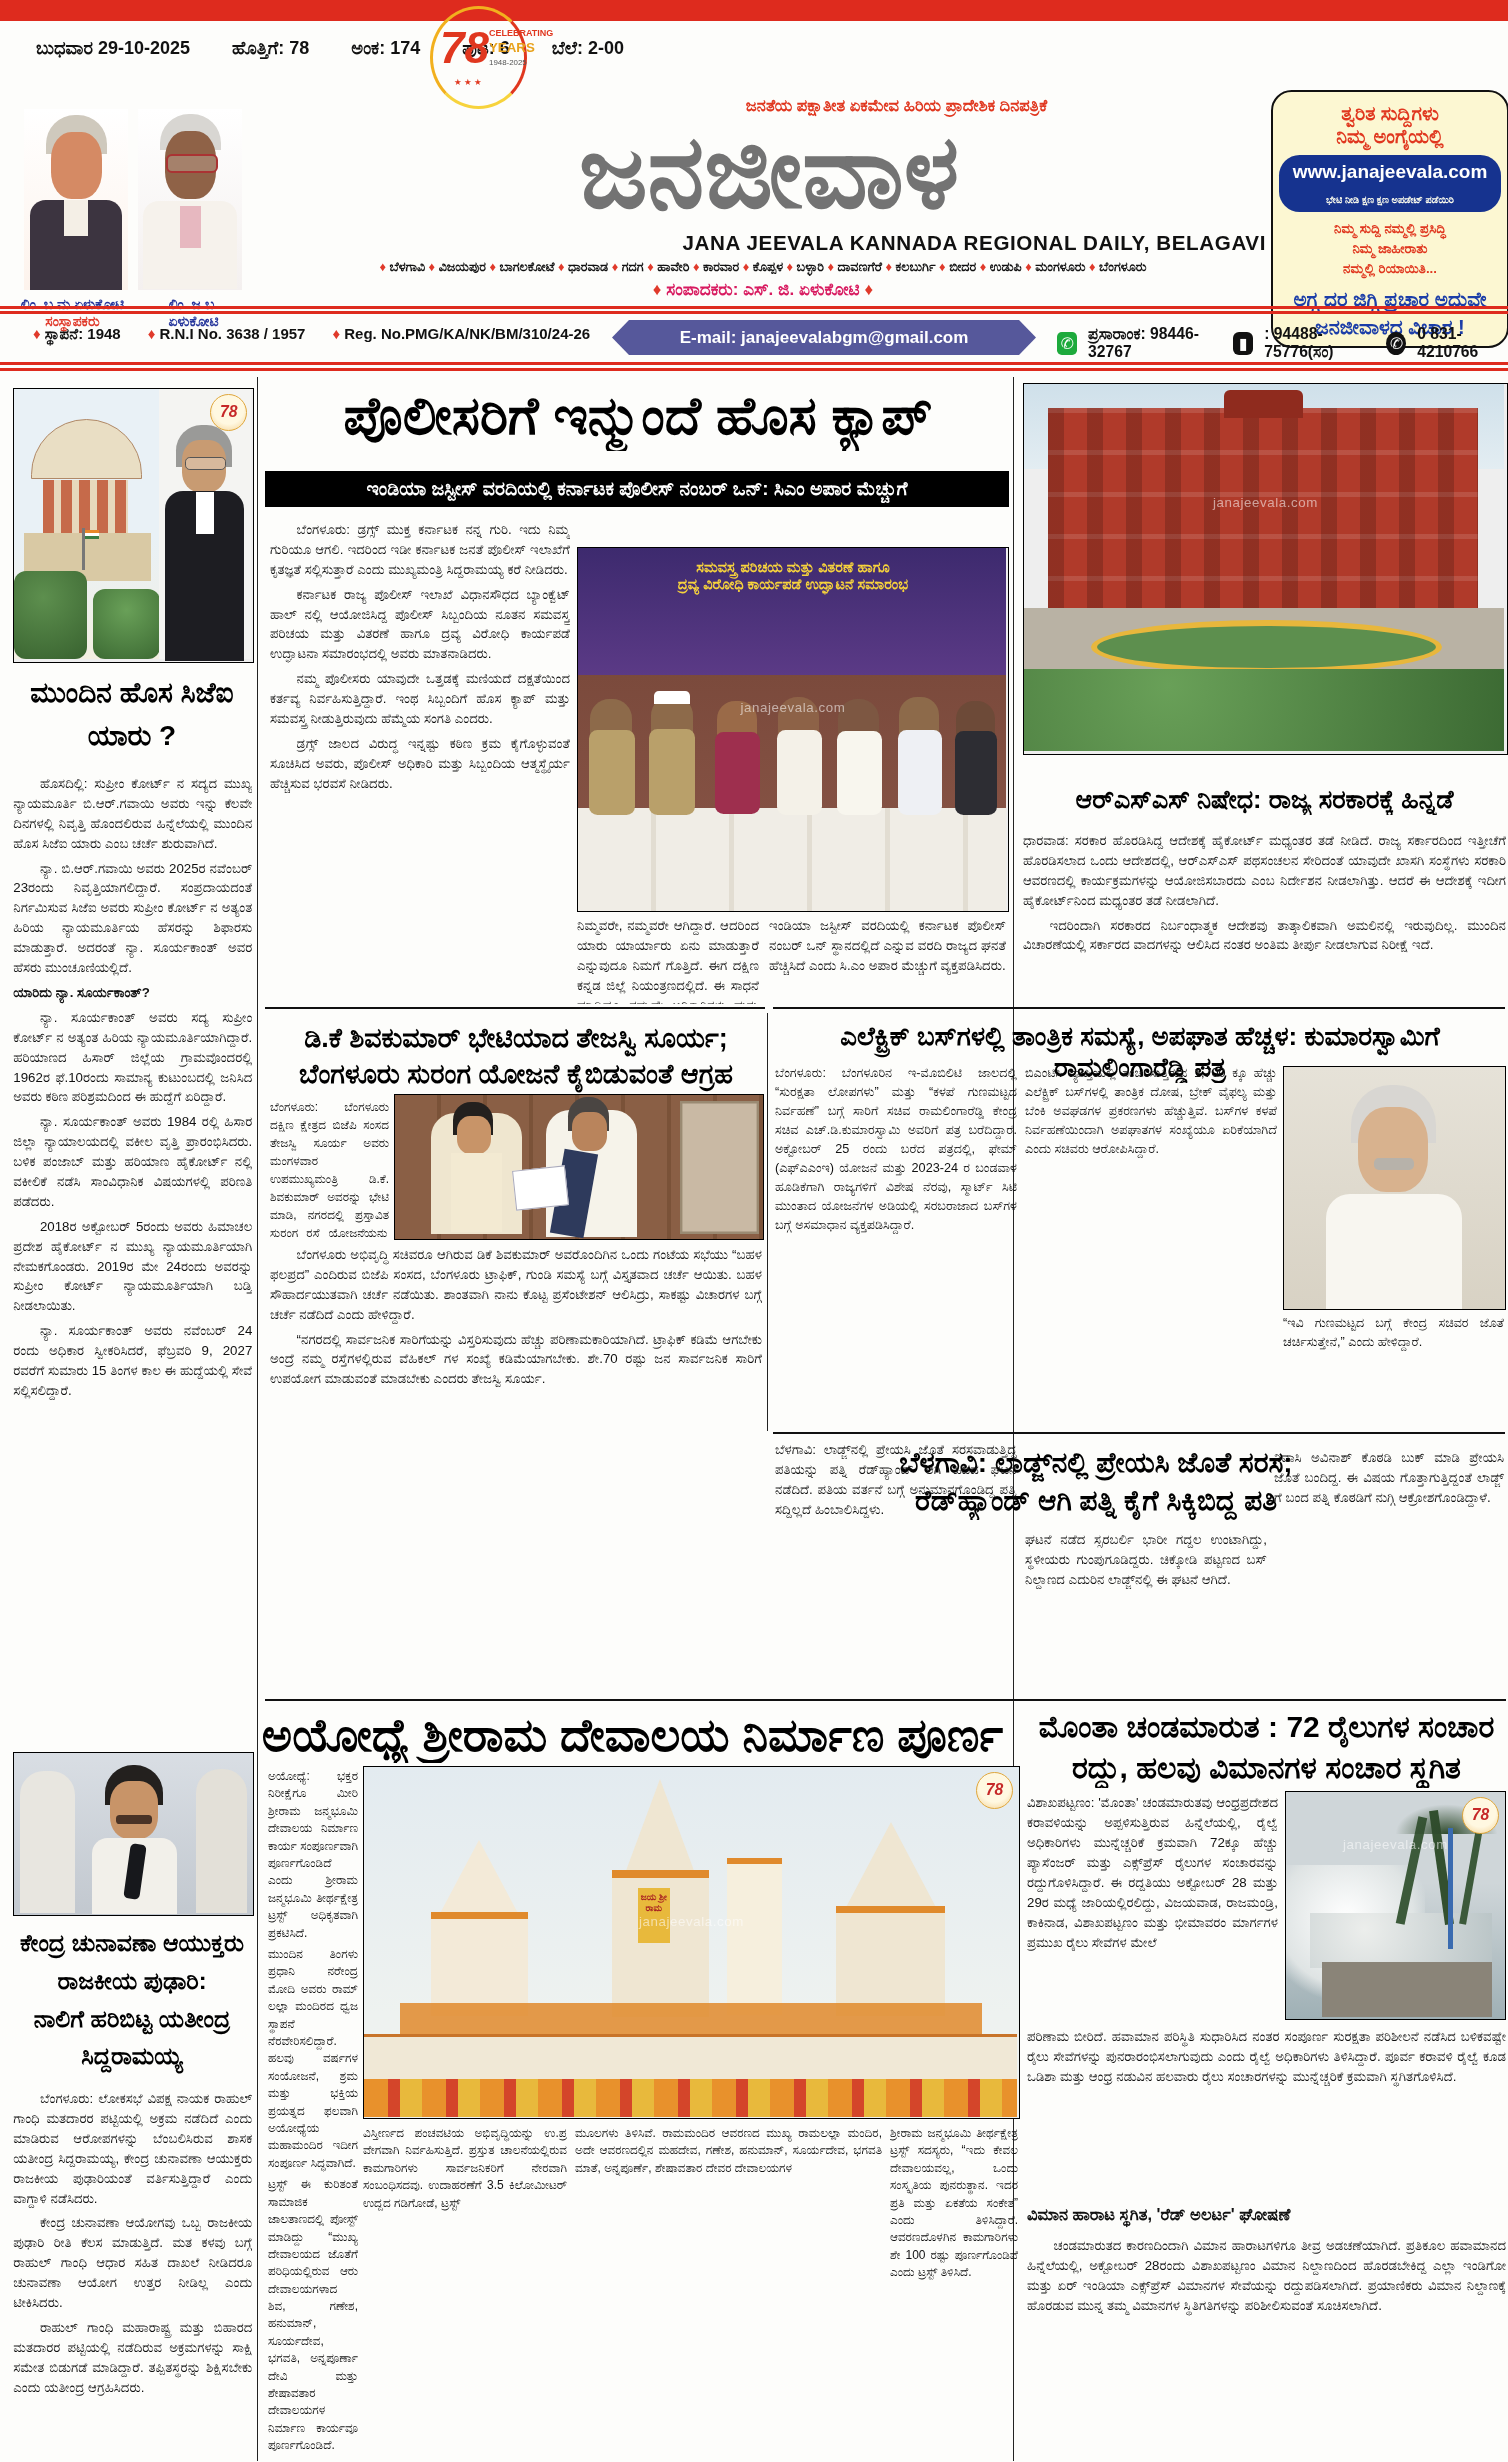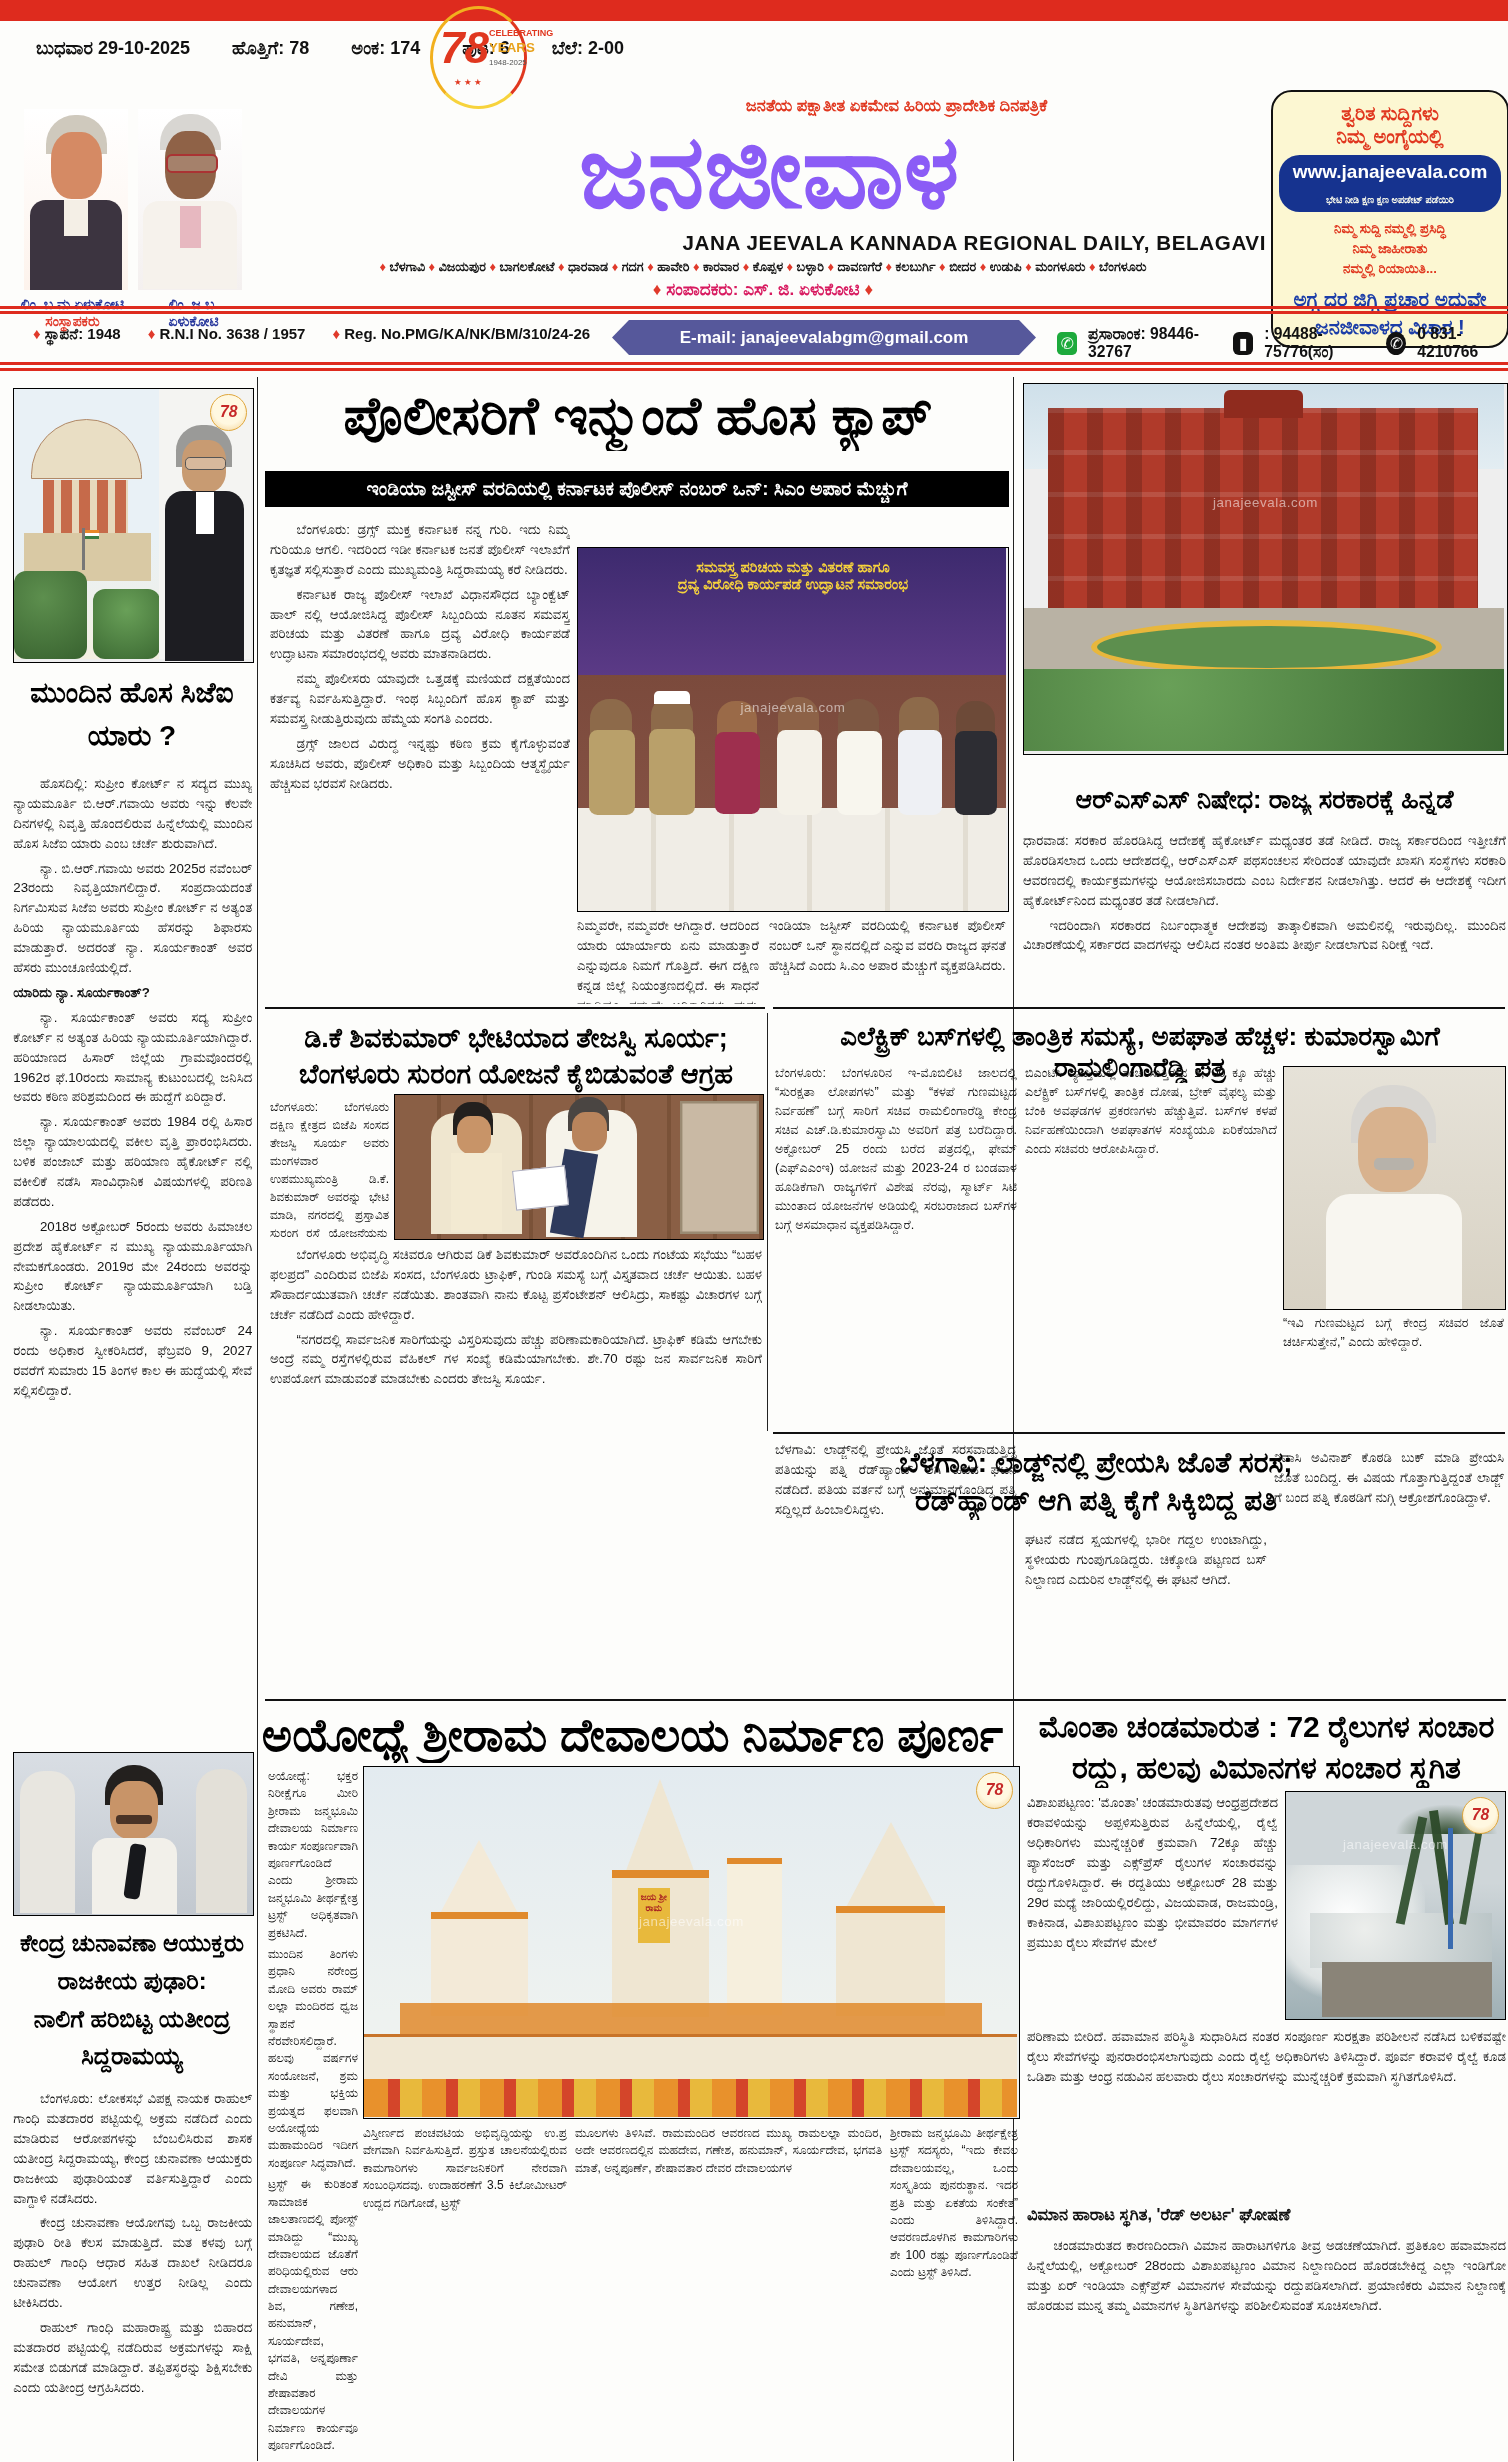--- a/index.html
+++ b/index.html
@@ -66,21 +66,21 @@
   <div class="abs" style="left:12px;top:296px;width:121px;text-align:center;font-size:14px">
     <div class="blue-name">ಲಿಂ. ಬ.ಮ.ಏಳುಕೋಟಿ</div>
     <div class="red-role">ಸಂಸ್ಥಾಪಕರು</div>
   </div>
   <div class="abs" style="left:139px;top:296px;width:109px;text-align:center;font-size:14px">
     <div class="blue-name">ಲಿಂ. ಜ.ಬ.</div>
     <div class="blue-name">ಏಳುಕೋಟಿ</div>
   </div>
 
   <div class="abs" style="left:533px;top:96px;width:727px;text-align:center;font-size:16.4px;font-weight:bold;color:#e0371f">ಜನತೆಯ ಪಕ್ಷಾತೀತ ಏಕಮೇವ ಹಿರಿಯ ಪ್ರಾದೇಶಿಕ ದಿನಪತ್ರಿಕೆ</div>
-  <div class="abs" style="left:339px;top:119px;width:860px;text-align:center;font-size:102px;font-weight:900;color:#8b5cf6;line-height:1.05">ಜನಜೀವಾಳ</div>
+  <div class="abs" style="left:339px;top:119px;width:860px;text-align:center;font-size:102px;font-weight:900;color:#737373;line-height:1.05">ಜನಜೀವಾಳ</div>
 
   <div class="abs" style="left:1271px;top:90px;width:234px;height:254px;background:#fcf7d2;border:2.4px solid #111;border-radius:20.6px;overflow:hidden">
     <div style="margin-top:9.7px;text-align:center;font-size:19.4px;font-weight:800;color:#e0371f;white-space:pre-line">ತ್ವರಿತ ಸುದ್ದಿಗಳು
 ನಿಮ್ಮ ಅಂಗೈಯಲ್ಲಿ</div>
     <div style="margin:7.3px 6px 0 6px;background:#16338f;border-radius:20.6px;padding:6px 2.4px;text-align:center">
       <div style="color:#fff;font-size:19px;font-weight:800">www.janajeevala.com</div>
       <div style="color:#ffe;font-size:9.7px;font-weight:bold;margin-top:11px">ಭೇಟಿ ನೀಡಿ ಕ್ಷಣ ಕ್ಷಣ ಅಪಡೇಟ್ ಪಡೆಯಿರಿ</div>
     </div>
     <div style="margin-top:7.3px;text-align:center;font-size:13.3px;font-weight:800;color:#e0371f;white-space:pre-line;line-height:1.5">ನಿಮ್ಮ ಸುದ್ದಿ ನಮ್ಮಲ್ಲಿ ಪ್ರಸಿದ್ಧಿ
 ನಿಮ್ಮ ಜಾಹೀರಾತು
@@ -272,21 +272,21 @@
     <p style="text-indent:0">“ಇವಿ ಗುಣಮಟ್ಟದ ಬಗ್ಗೆ ಕೇಂದ್ರ ಸಚಿವರ ಜೊತೆ ಚರ್ಚಿಸುತ್ತೇನೆ,” ಎಂದು ಹೇಳಿದ್ದಾರೆ.</p>
   </div>
 
   <div class="rule" style="left:773px;top:1432px;width:732px"></div>
   <div class="hl" style="left:775px;top:1444px;width:642px;font-size:28px;line-height:1.35;position:absolute">ಬೆಳಗಾವಿ: ಲಾಡ್ಜ್‌ನಲ್ಲಿ ಪ್ರೇಯಸಿ ಜೊತೆ ಸರಸ;
 ರೆಡ್‌ಹ್ಯಾಂಡ್ ಆಗಿ ಪತ್ನಿ ಕೈಗೆ ಸಿಕ್ಕಿಬಿದ್ದ ಪತಿ</div>
   <div class="abs body-txt" style="left:775px;top:1440px;width:242px;height:151px">
     <p style="text-indent:0">ಬೆಳಗಾವಿ: ಲಾಡ್ಜ್‌ನಲ್ಲಿ ಪ್ರೇಯಸಿ ಜೊತೆ ಸರಸವಾಡುತ್ತಿದ್ದ ಪತಿಯನ್ನು ಪತ್ನಿ ರೆಡ್‌ಹ್ಯಾಂಡ್ ಆಗಿ ಹಿಡಿದ ಘಟನೆ ನಡೆದಿದೆ. ಪತಿಯ ವರ್ತನೆ ಬಗ್ಗೆ ಅನುಮಾನಗೊಂಡಿದ್ದ ಪತ್ನಿ ಸದ್ದಿಲ್ಲದೆ ಹಿಂಬಾಲಿಸಿದ್ದಳು.</p>
   </div>
   <div class="abs body-txt" style="left:1025px;top:1530px;width:242px;height:151px">
-    <p style="text-indent:0">ಘಟನೆ ನಡೆದ ಸ್ಷಯಗಳಲ್ಲಿ ಭಾರೀ ಗದ್ದಲ ಉಂಟಾಗಿದ್ದು, ಸ್ಥಳೀಯರು ಗುಂಪುಗೂಡಿದ್ದರು. ಚಿಕ್ಕೋಡಿ ಪಟ್ಟಣದ ಬಸ್ ನಿಲ್ದಾಣದ ಎದುರಿನ ಲಾಡ್ಜ್‌ನಲ್ಲಿ ಈ ಘಟನೆ ಆಗಿದೆ.</p>
+    <p style="text-indent:0">ಘಟನೆ ನಡೆದ ಸ್ಸರಬರ್ಲಿ ಭಾರೀ ಗದ್ದಲ ಉಂಟಾಗಿದ್ದು, ಸ್ಥಳೀಯರು ಗುಂಪುಗೂಡಿದ್ದರು. ಚಿಕ್ಕೋಡಿ ಪಟ್ಟಣದ ಬಸ್ ನಿಲ್ದಾಣದ ಎದುರಿನ ಲಾಡ್ಜ್‌ನಲ್ಲಿ ಈ ಘಟನೆ ಆಗಿದೆ.</p>
   </div>
   <div class="abs body-txt" style="left:1274px;top:1448px;width:230px;height:236px">
     <p style="text-indent:0">ನಿವಾಸಿ ಅವಿನಾಶ್ ಕೊಠಡಿ ಬುಕ್ ಮಾಡಿ ಪ್ರೇಯಸಿ ಜೊತೆ ಬಂದಿದ್ದ. ಈ ವಿಷಯ ಗೊತ್ತಾಗುತ್ತಿದ್ದಂತೆ ಲಾಡ್ಜ್ ಗೆ ಬಂದ ಪತ್ನಿ ಕೊಠಡಿಗೆ ನುಗ್ಗಿ ಆಕ್ರೋಶಗೊಂಡಿದ್ದಾಳೆ.</p>
   </div>
 
   <div class="rule" style="left:265px;top:1699px;width:1241px"></div>
 
   <div class="hl" style="left:260px;top:1708px;width:745px;font-size:46px;position:absolute">ಅಯೋಧ್ಯೆ ಶ್ರೀರಾಮ ದೇವಾಲಯ ನಿರ್ಮಾಣ ಪೂರ್ಣ</div>
   <div class="abs body-sm" style="left:268px;top:1768px;width:90px;height:684px">
     <p>ಅಯೋಧ್ಯೆ: ಭಕ್ತರ ನಿರೀಕ್ಷೆಗೂ ಮೀರಿ ಶ್ರೀರಾಮ ಜನ್ಮಭೂಮಿ ದೇವಾಲಯ ನಿರ್ಮಾಣ ಕಾರ್ಯ ಸಂಪೂರ್ಣವಾಗಿ ಪೂರ್ಣಗೊಂಡಿದೆ ಎಂದು ಶ್ರೀರಾಮ ಜನ್ಮಭೂಮಿ ತೀರ್ಥಕ್ಷೇತ್ರ ಟ್ರಸ್ಟ್ ಅಧಿಕೃತವಾಗಿ ಪ್ರಕಟಿಸಿದೆ.</p>

